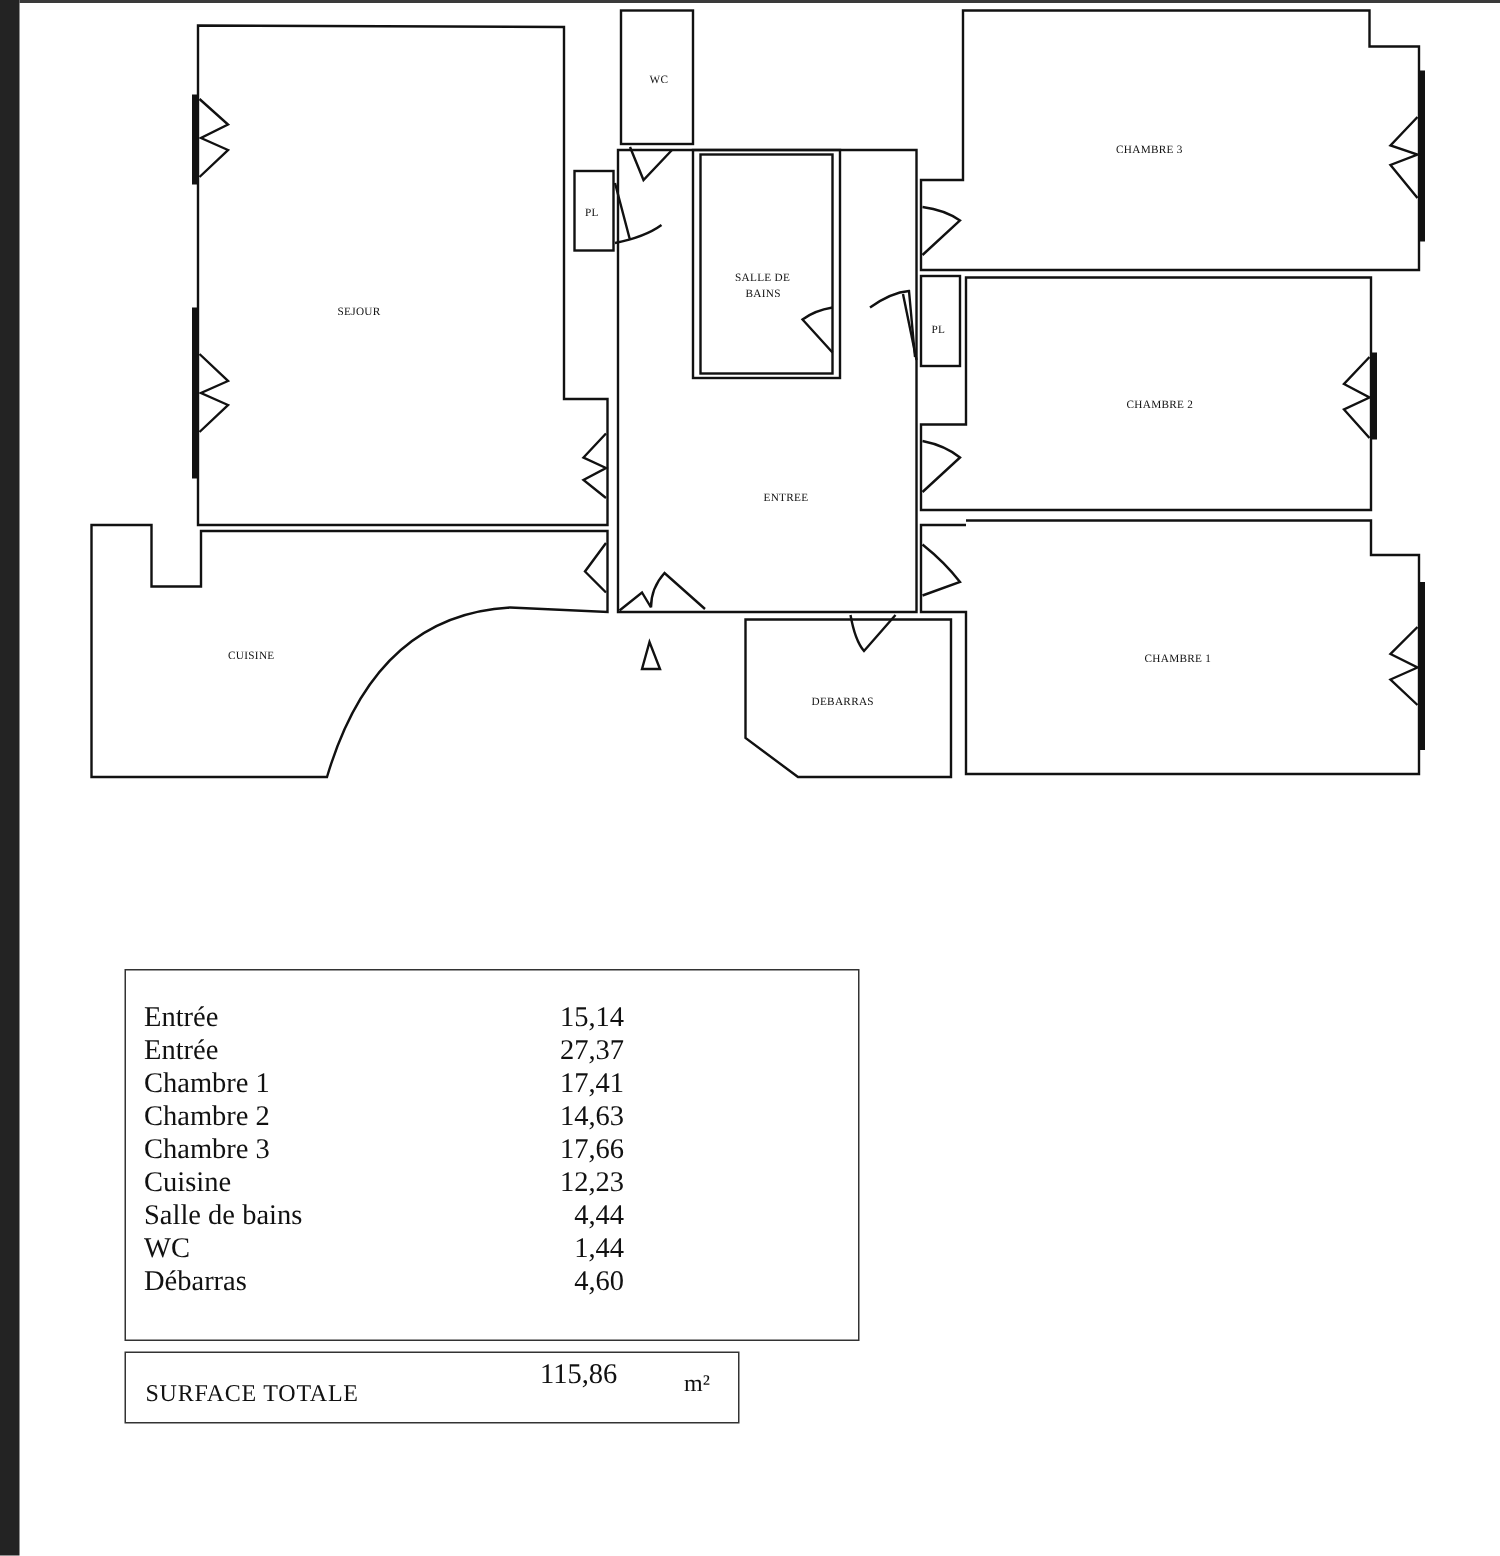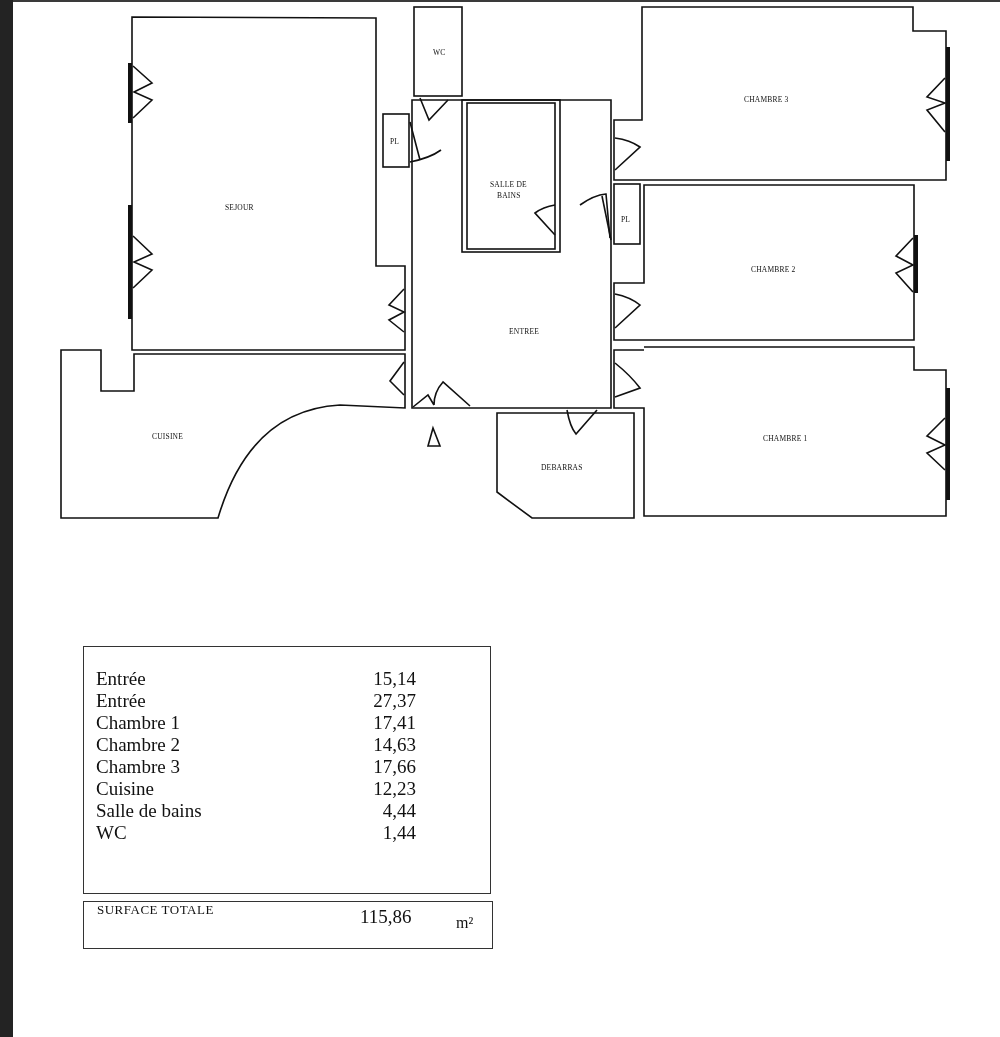--- a/index.html
+++ b/index.html
@@ -2,27 +2,27 @@
 <html><head>
 <meta charset="utf-8">
 <style>
   html, body { margin:0; padding:0; }
   body { width:1000px; height:1037px; background:#ffffff; position:relative; overflow:hidden;
          font-family:"Liberation Serif", serif; color:#111; }
   .leftbar { position:absolute; left:0; top:0; width:13px; height:1037px; background:#232323; }
   .topline { position:absolute; left:13px; top:0; width:987px; height:2px; background:#3a3a3a; }
   svg.plan { position:absolute; left:0; top:0; }
   .room-label { font-family:"Liberation Serif", serif; font-size:7.5px; fill:#111; letter-spacing:0.2px; }
-  .table-box { position:absolute; left:83px; top:646px; width:408px; height:248px; border:1.5px solid #333; box-sizing:border-box; }
+  .table-box { position:absolute; left:83px; top:646px; width:490px; height:248px; border:1.5px solid #333; box-sizing:border-box; }
   .total-box { position:absolute; left:83px; top:901px; width:410px; height:48px; border:1.5px solid #333; box-sizing:border-box; }
   .rows { position:absolute; left:12px; top:21px; width:320px; }
   .row { height:22px; line-height:22px; font-size:19px; position:relative; }
   .row .name { position:absolute; left:0; }
   .row .val { position:absolute; right:0; text-align:center; }
-  .total-label { position:absolute; left:13px; top:0; font-size:13px; letter-spacing:0.5px; }
+  .total-label { position:absolute; left:13px; top:19px; font-size:16px; letter-spacing:0.5px; }
   .total-val { position:absolute; left:276px; top:4px; font-size:19px; }
   .total-unit { position:absolute; left:372px; top:12px; font-size:16px; }
 </style>
 </head>
 <body>
 
 <div class="leftbar"></div>
 <div class="topline"></div>
 
 <svg class="plan" width="1000" height="640" viewBox="0 0 1000 640" fill="none" stroke="#111" stroke-width="1.6">
@@ -135,20 +135,24 @@
         <span class="val">12,23</span>
       </div>
     <div class="row">
         <span class="name">Salle de bains</span>
         <span class="val">4,44</span>
       </div>
     <div class="row">
         <span class="name">WC</span>
         <span class="val">1,44</span>
       </div>
+    <div class="row">
+        <span class="name">Débarras</span>
+        <span class="val">4,60</span>
+      </div>
   </div>
 </div>
 
 <div class="total-box">
   <span class="total-label">SURFACE  TOTALE</span>
   <span class="total-val">115,86</span>
   <span class="total-unit">m²</span>
 </div>
 
 </body></html>

